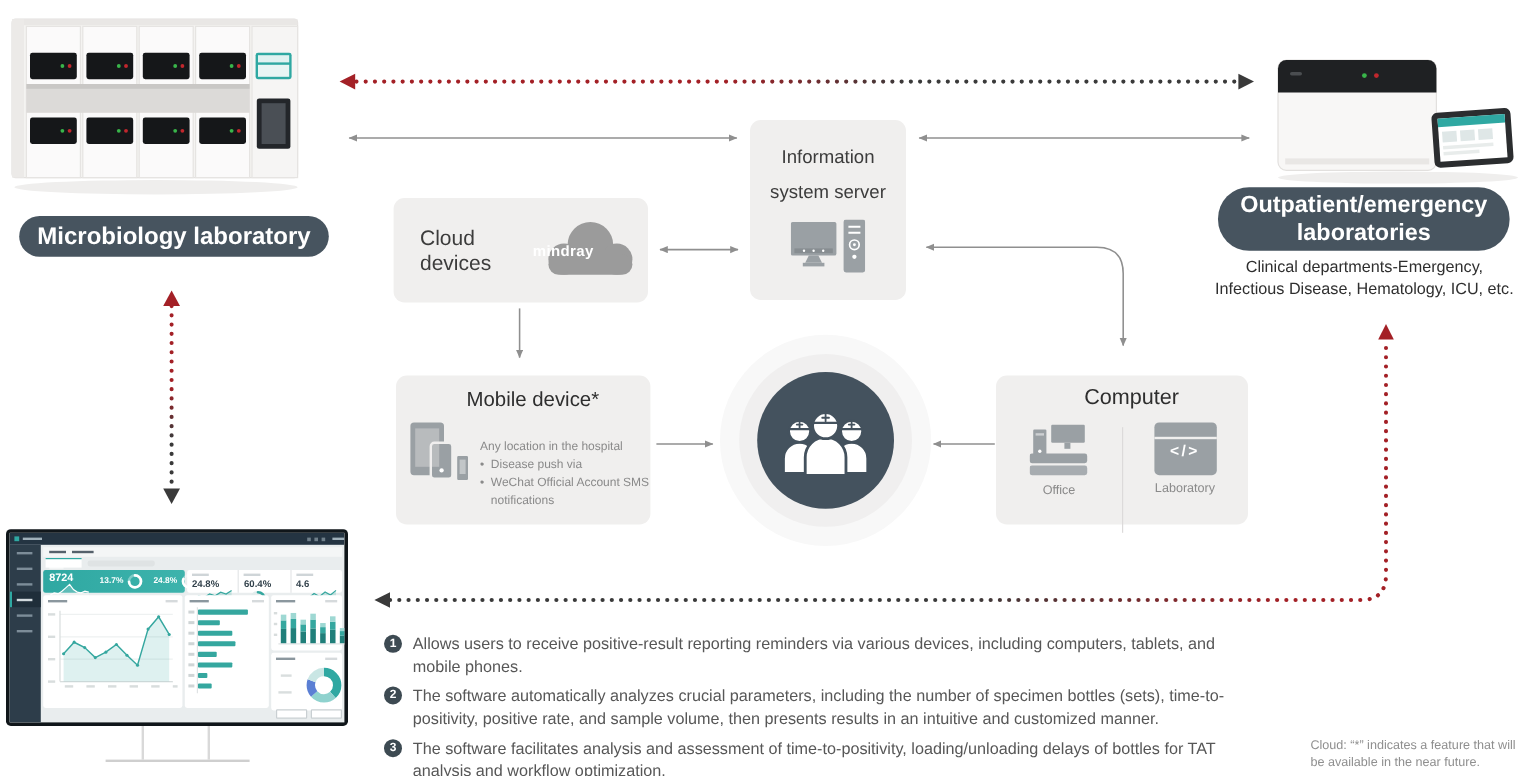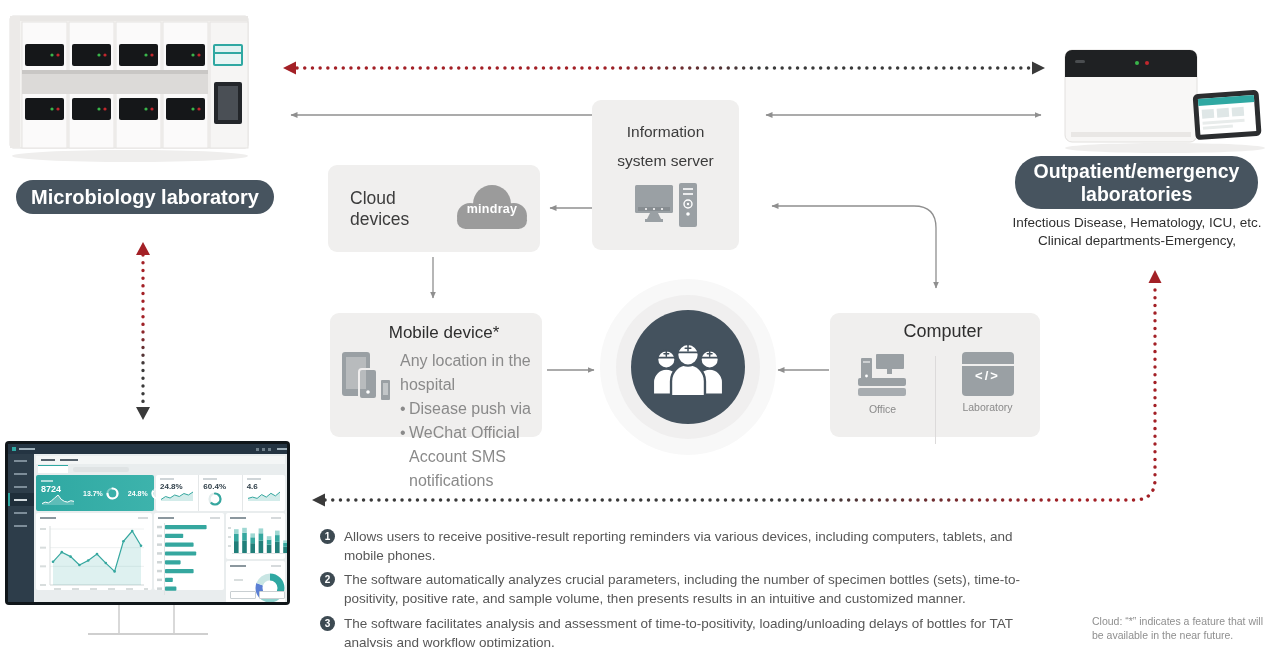--- a/index.html
+++ b/index.html
@@ -16,26 +16,26 @@
   
   .pill{position:absolute;background:#47545f;color:#fff;font-weight:bold;text-align:center;
         display:flex;flex-direction:column;justify-content:center;}
   
   .info-title{margin-top:17px;text-align:center;font-size:15.5px;color:#3c3c3c;}
   .info-title div{line-height:29px;}
   
   .cloudrow{display:flex;align-items:center;height:100%;}
   .cloud-label{margin-left:22px;font-size:17.5px;color:#3c3c3c;}
   .cloud-wrap{position:relative;margin-left:14px;}
-  .cloud-logo{position:absolute;left:0;top:24px;width:96px;text-align:center;
+  .cloud-logo{position:absolute;left:0;top:24px;width:96px;
               color:#fff;font-size:12.5px;font-weight:bold;letter-spacing:.3px;}
   
   .box-title{ text-align:center;font-size:17px;color:#2e2e2e;margin-top:10px;padding-left:16px;}
   .mobrow{display:flex;margin-top:6px;}
-  .mobtext{width:142px;font-size:16px;color:#8a8a8a;line-height:1.5;margin-left:4px;}
+  .mobtext{width:142px;font-size:10px;color:#8a8a8a;line-height:1.5;margin-left:4px;margin-top:16px;}
   .bullet{display:flex;}
   .bullet .b{width:9px;flex:none;}
   
   .comprow{display:flex;margin-top:8px;position:relative;}
   .compcell{flex:1;text-align:center;}
   .complabel{font-size:10.5px;color:#8a8a8a;margin-top:5px;}
   .compdivider{position:absolute;left:50%;top:6px;width:1px;height:88px;background:#dcdada;}
   .labicon{position:relative;width:52px;height:44px;background:#9aa0a4;border-radius:4px;
            margin:2px auto 0;}
   .labicon .tline{position:absolute;left:0;top:12px;width:52px;height:2px;background:#f0efee;}
@@ -69,21 +69,21 @@
   .ditem{height:13px;display:flex;align-items:center;}
   .ditem i{display:block;width:13px;height:2px;background:#7d8d99;margin-left:6px;}
   .ditem.active{background:#1f2e3a;border-left:2px solid #2fa8a2;}
   .ditem.active i{background:#d2dade;margin-left:4px;}
   .dmain{flex:1;display:flex;flex-direction:column;padding:2px;min-width:0;}
   .dtool{height:8px;display:flex;align-items:center;background:#f4f6f6;flex:none;}
   .dtool i{display:block;width:14px;height:2.5px;background:#55616b;margin-left:5px;}
   .dtabs{height:9px;display:flex;align-items:flex-end;flex:none;}
   .dtabs .tab{width:30px;height:7px;background:#fff;border-top:1.5px solid #2fa8a2;margin-left:2px;}
   .dtabs .pillg{width:56px;height:5px;background:#dfe3e4;border-radius:2px;margin:0 0 1px 5px;}
-  .kpirow{height:36px;display:flex;margin-top:2px;flex:none;border-radius:10px;}
+  .kpirow{height:19px;display:flex;margin-top:2px;flex:none;border-radius:10px;}
   .kpiteal{width:118px;background:linear-gradient(90deg,#2fa8a2,#3db3ac);border-radius:2px;
            display:flex;align-items:center;color:#fff;flex:none;}
   .kteal1{margin-left:5px;}
   .kteal1 .lab{width:12px;height:2px;background:rgba(255,255,255,.6);margin-bottom:2px;}
   .kteal1 .val{font-size:9px;font-weight:bold;line-height:10px;}
   .ktealp{margin-left:8px;display:flex;align-items:center;}
   .ktealp .pv{font-size:7px;font-weight:bold;margin-right:2px;}
   .tiles{flex:1;display:flex;background:#fff;margin-left:2px;border-radius:2px;min-width:0;}
   .tile{flex:1;border-left:1px solid #e4e7e8;padding:3px 2px 0 4px;min-width:0;}
   .tile:first-child{border-left:none;}
@@ -232,25 +232,25 @@
       <rect x="148" y="84" width="42" height="3" fill="#e8eceb"></rect>
         <rect x="148" y="89" width="30" height="3" fill="#e8eceb"></rect>
     </g>
   </svg>
 
   <div class="pill" id="pill-out">
     <span>Outpatient/emergency</span>
     <span>laboratories</span>
   </div>
   <div class="outsub">
+    <div>Clinical departments-Emergency,</div>
     <div>Infectious Disease, Hematology, ICU, etc.</div>
-    <div>Clinical departments-Emergency,</div>
-  </div>
-
-  <div class="gbox" style="left:592px;top:100px;width:147px;height:150px;">
+  </div>
+
+  <div class="gbox" style="left:625px;top:100px;width:130px;height:150px;">
     <div class="info-title">
       <div>Information</div>
       <div>system server</div>
     </div>
     <svg width="62" height="50" viewBox="0 0 62 50" style="margin:8px auto 0;">
       <g fill="#9aa0a4">
         <rect x="0" y="2" width="38" height="28" rx="1.5"></rect>
         <rect x="10" y="36" width="18" height="3"></rect>
         <polygon points="15,30 23,30 26,36 12,36"></polygon>
         <rect x="44" y="0" width="18" height="44" rx="2"></rect>

